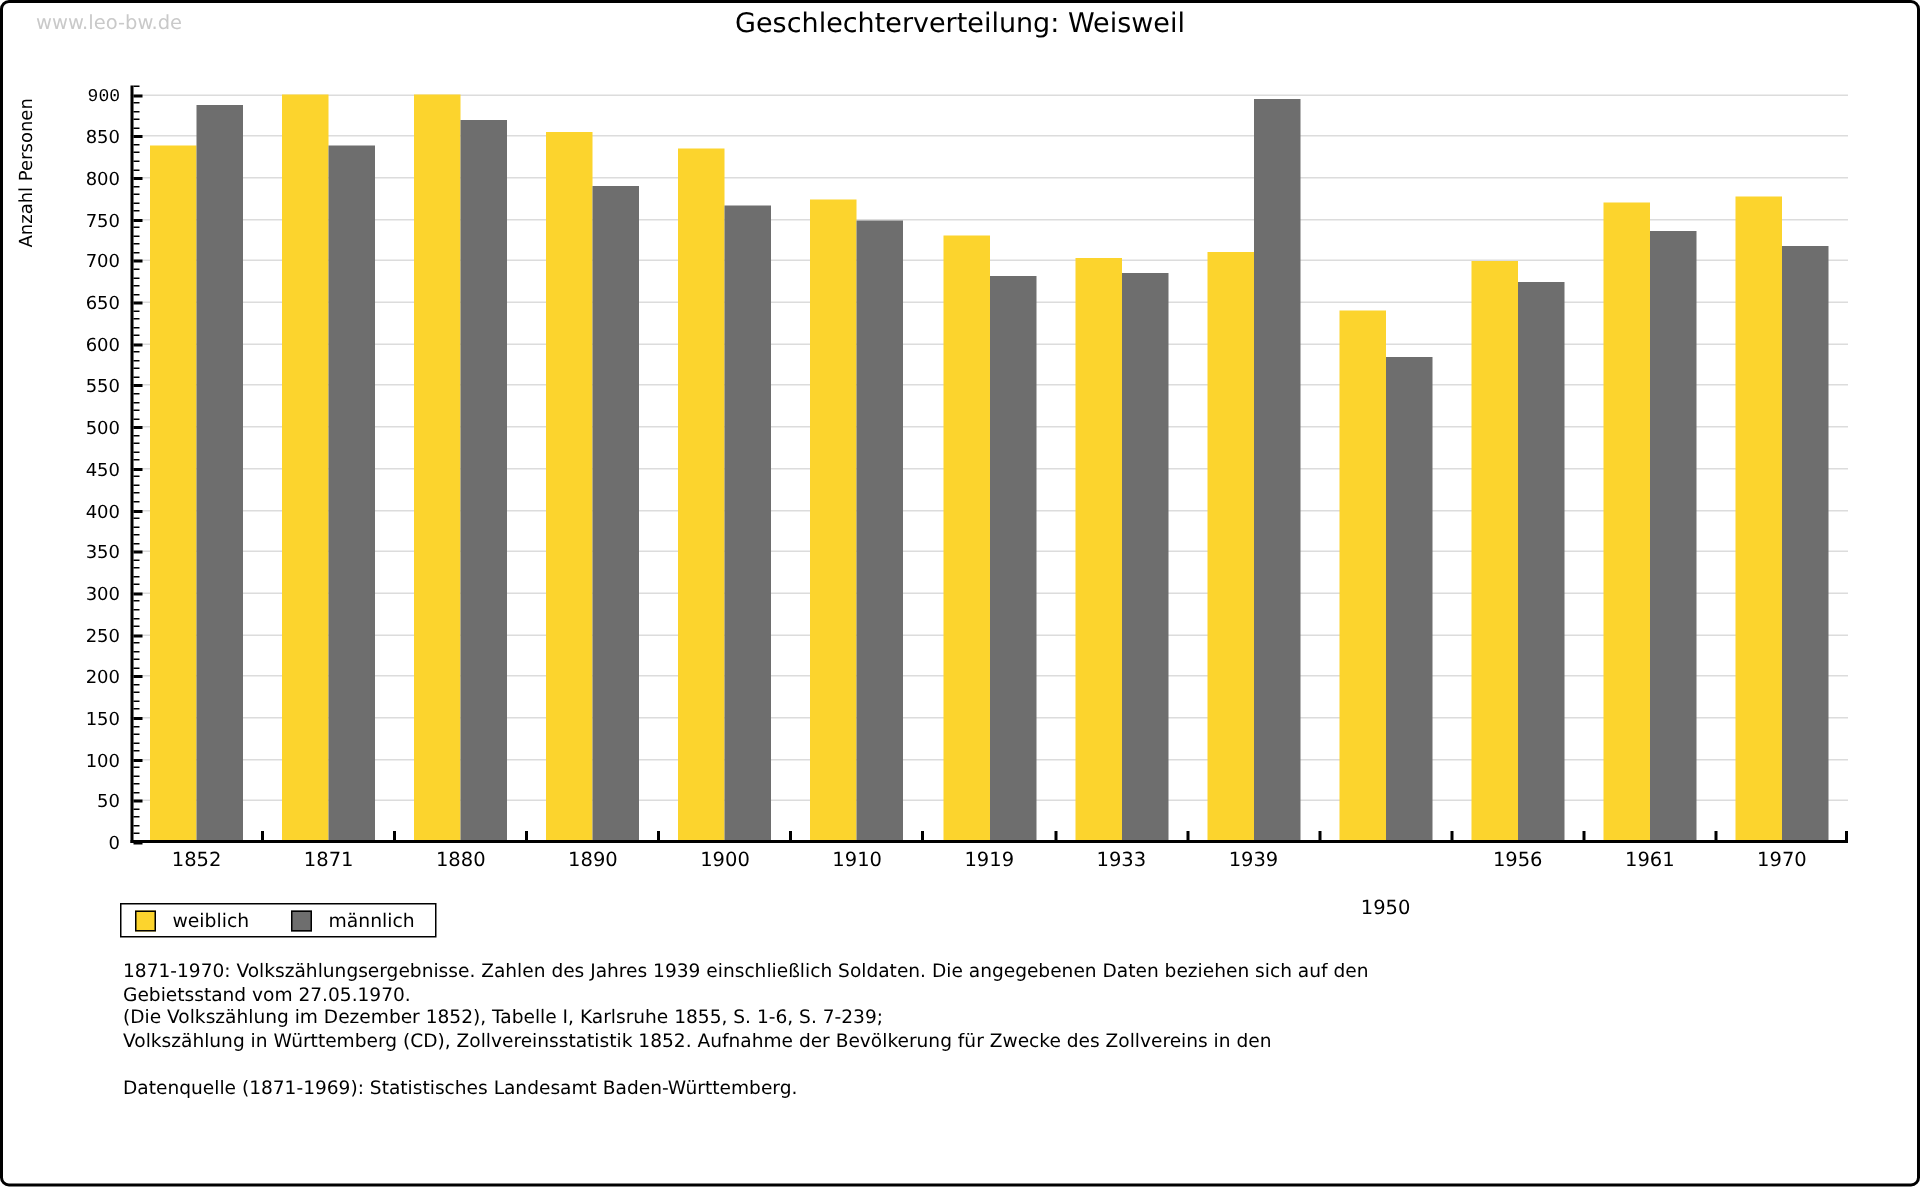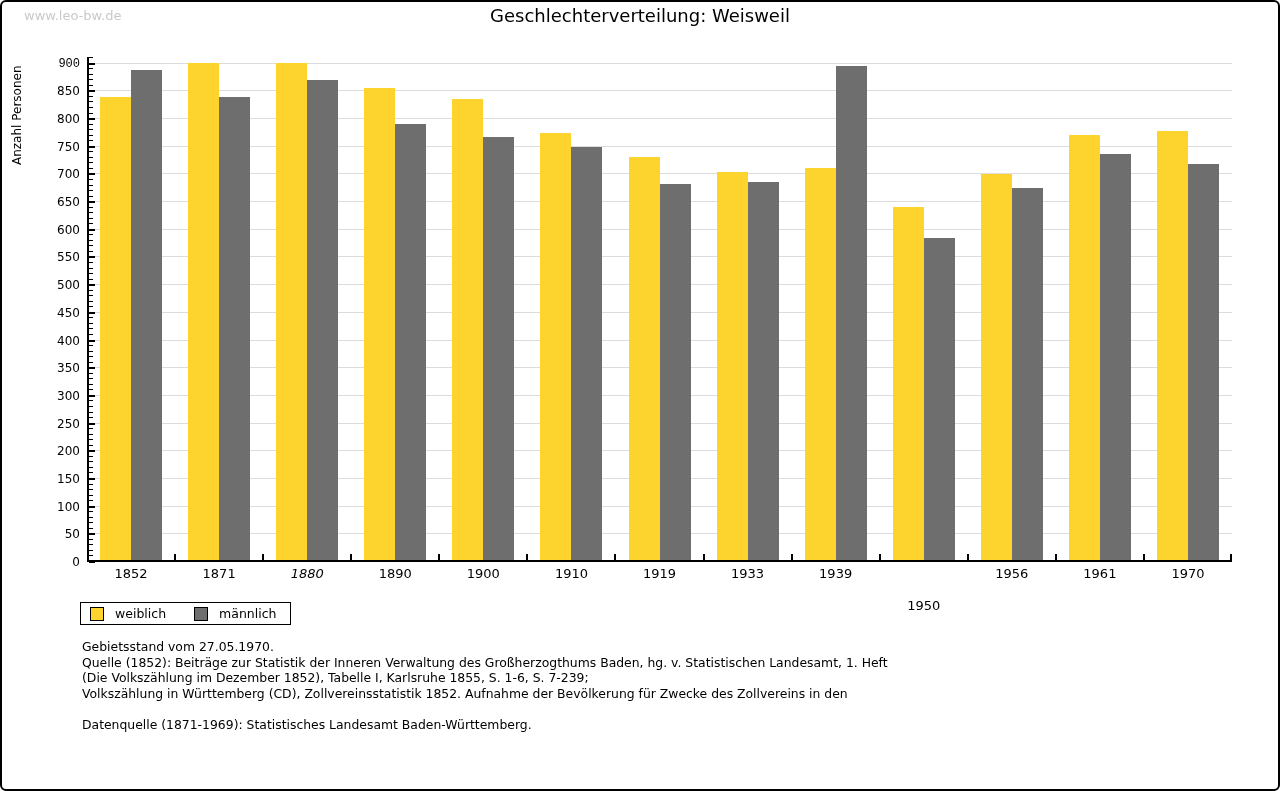--- a/index.html
+++ b/index.html
@@ -171,21 +171,21 @@
     <div class="yminor" style="bottom: 503.837px;"></div>
     <div class="bar" style="left: 13.0385px; height: 464.526px; background: rgb(252, 212, 45);"></div>
     <div class="bar" style="left: 44.0385px; height: 492.21px; background: rgb(110, 110, 110);"></div>
     <div class="x-label" style="left: 4.03846px;">1852</div>
     <div class="bar" style="left: 101.115px; height: 499.407px; background: rgb(252, 212, 45);"></div>
     <div class="bar" style="left: 132.115px; height: 465.08px; background: rgb(110, 110, 110);"></div>
     <div class="x-label" style="left: 92.1154px;">1871</div>
     <div class="xtick" style="left: 87.0769px;"></div>
     <div class="bar" style="left: 189.192px; height: 499.407px; background: rgb(252, 212, 45);"></div>
     <div class="bar" style="left: 220.192px; height: 481.69px; background: rgb(110, 110, 110);"></div>
-    <div class="x-label" style="left: 180.192px; font-style: italic;">1880</div>
+    <div class="x-label" style="left: 180.192px;">1880</div>
     <div class="xtick" style="left: 175.154px;"></div>
     <div class="bar" style="left: 277.269px; height: 474.492px; background: rgb(252, 212, 45);"></div>
     <div class="bar" style="left: 308.269px; height: 437.95px; background: rgb(110, 110, 110);"></div>
     <div class="x-label" style="left: 268.269px;">1890</div>
     <div class="xtick" style="left: 263.231px;"></div>
     <div class="bar" style="left: 365.346px; height: 462.865px; background: rgb(252, 212, 45);"></div>
     <div class="bar" style="left: 396.346px; height: 424.662px; background: rgb(110, 110, 110);"></div>
     <div class="x-label" style="left: 356.346px;">1900</div>
     <div class="xtick" style="left: 351.308px;"></div>
     <div class="bar" style="left: 453.423px; height: 429.092px; background: rgb(252, 212, 45);"></div>
@@ -231,19 +231,19 @@
     <span>weiblich</span>
   </div>
   <div class="legend-item">
     <span class="legend-swatch" style="background: rgb(110, 110, 110);"></span>
     <span>männlich</span>
   </div>
 </div>
 
 <div class="footnotes">
   <div>
+      <div class="fn-line">1871-1970: Volkszählungsergebnisse. Zahlen des Jahres 1939 einschließlich Soldaten. Die angegebenen Daten beziehen sich auf den</div>
       <div class="fn-line">Gebietsstand vom 27.05.1970.</div>
-      <div class="fn-line">Quelle (1852): Beiträge zur Statistik der Inneren Verwaltung des Großherzogthums Baden, hg. v. Statistischen Landesamt, 1. Heft</div>
       <div class="fn-line">(Die Volkszählung im Dezember 1852), Tabelle I, Karlsruhe 1855, S. 1-6, S. 7-239;</div>
       <div class="fn-line">Volkszählung in Württemberg (CD), Zollvereinsstatistik 1852. Aufnahme der Bevölkerung für Zwecke des Zollvereins in den</div>
     </div>
   <div class="datasource">Datenquelle (1871-1969): Statistisches Landesamt Baden-Württemberg.</div>
 </div>
 
 </body></html>

